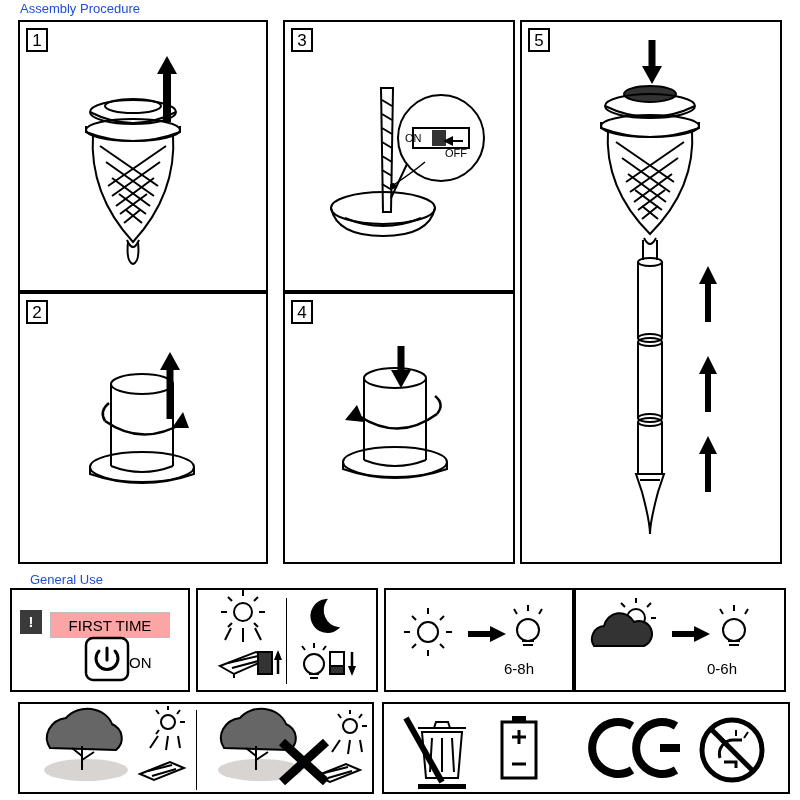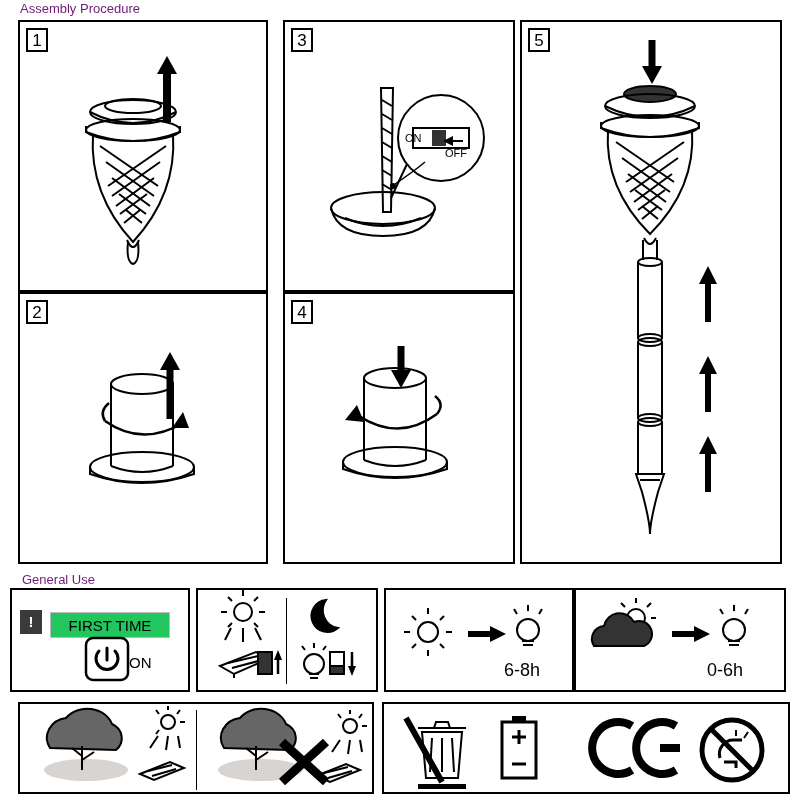--- a/index.html
+++ b/index.html
@@ -18,25 +18,25 @@
   .sheet {
     position: absolute;
     left: 0; top: 0;
     width: 800px;
     height: 800px;
   }
   .section-title {
     position: absolute;
     font-size: 13px;
     line-height: 14px;
-    color: #701a75;
+    color: #1d4ed8;
     white-space: nowrap;
   }
   #assembly-title { left: 20px; top: 2px; }
-  #general-title { left: 22px; top: 573px; }
+  #general-title { left: 30px; top: 573px; }
 
   .panel {
     position: absolute;
     border: 2px solid #000;
     box-sizing: border-box;
     background: #fff;
   }
   .step-num {
     position: absolute;
     left: 6px;
@@ -58,21 +58,21 @@
     border: 2px solid #000;
     box-sizing: border-box;
     background: #fff;
   }
   .firsttime-label {
     position: absolute;
     left: 38px;
     top: 22px;
     width: 120px;
     height: 26px;
-    background: #22c55e;
+    background: #fca5a5;
     border: 1px solid #bdbdbd;
     font-size: 15px;
     line-height: 26px;
     text-align: center;
     box-sizing: border-box;
   }
   .warn-sq {
     position: absolute;
     left: 8px;
     top: 20px;
@@ -86,21 +86,21 @@
     text-align: center;
   }
   .on-text {
     position: absolute;
     font-size: 15px;
     left: 117px;
     top: 64px;
   }
   .hours {
     position: absolute;
-    font-size: 18px;
+    font-size: 15px;
     font-family: "Liberation Sans", sans-serif;
   }
   .divider {
     position: absolute;
     width: 0;
     border-left: 1px solid #000;
   }
   .onoff-text {
     position: absolute;
     font-size: 11px;

